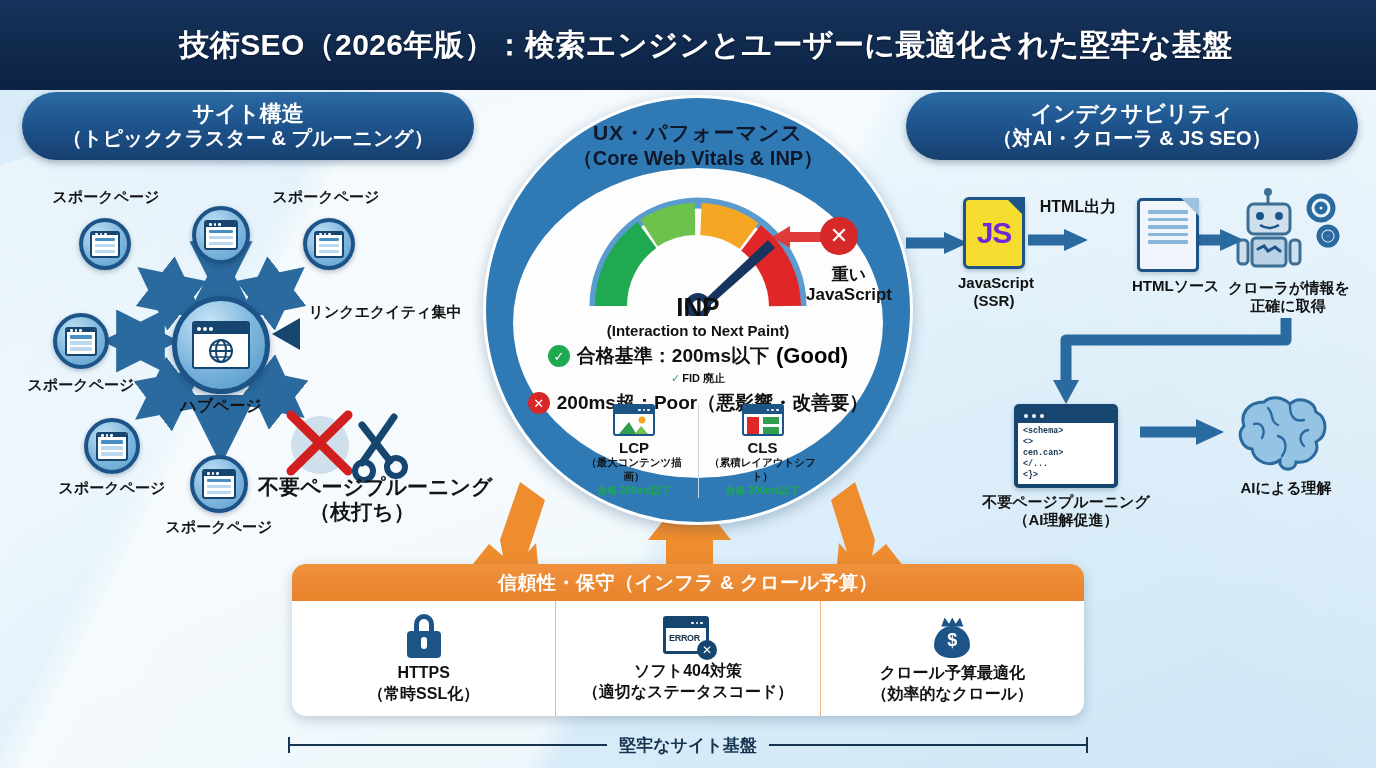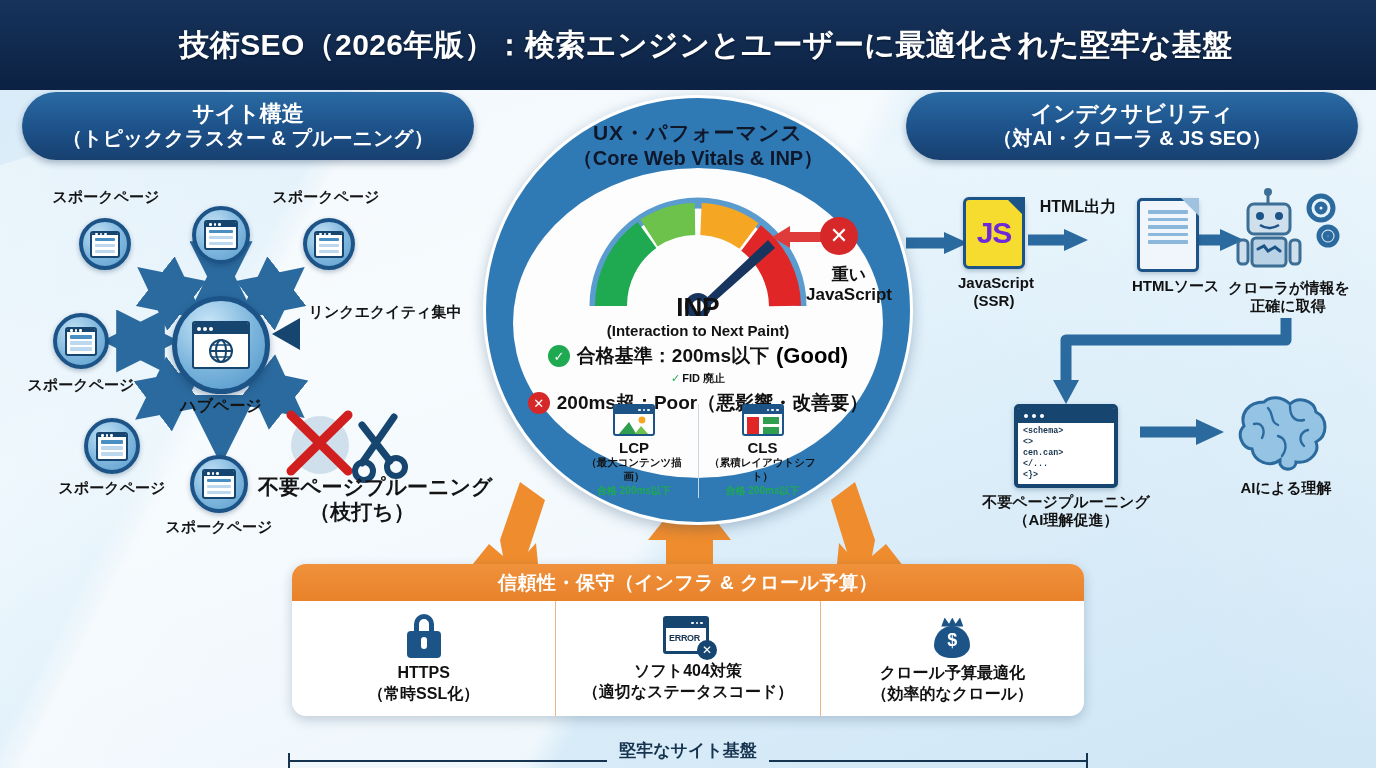--- a/index.html
+++ b/index.html
@@ -198,21 +198,21 @@
   .bag { width:40px; height:44px; position:relative;}
   .bag .bagb { position:absolute; bottom:0; left:2px; width:36px; height:32px; background:#1d5488;
                border-radius:50% 50% 46% 46% / 60% 60% 40% 40%;}
   .bag .tie { position:absolute; top:4px; left:9px; width:22px; height:9px; background:#1d5488;
               clip-path: polygon(0 100%,15% 0,35% 70%,50% 0,65% 70%,85% 0,100% 100%);}
   .bag .dol { position:absolute; bottom:7px; left:0; width:40px; text-align:center; color:#fff;
               font-size:18px; font-weight:bold;}
 
   
   #footer { position:absolute; left:288px; top:728px; width:800px; height:34px; z-index:24;
-            display:flex; align-items:flex-end; gap:0;}
+            display:flex; align-items:center; gap:0;}
   #footer .cap { font-size:17px; font-weight:bold; color:#16334f; padding:0 12px; white-space:nowrap;}
   #footer .ln { flex:1; height:2px; background:#16334f; position:relative;}
   #footer .ln::before { content:""; position:absolute; top:-7px; width:2px; height:16px; background:#16334f;}
   #footer .ln.l::before { left:0; }
   #footer .ln.r::before { right:0; }
 
   
   #prune-x { position:absolute; left:291px; top:416px; width:58px; height:58px; z-index:19;
              border-radius:50%; background:rgba(175,200,220,.55); }
   .smalltxt { font-size:15px; }

